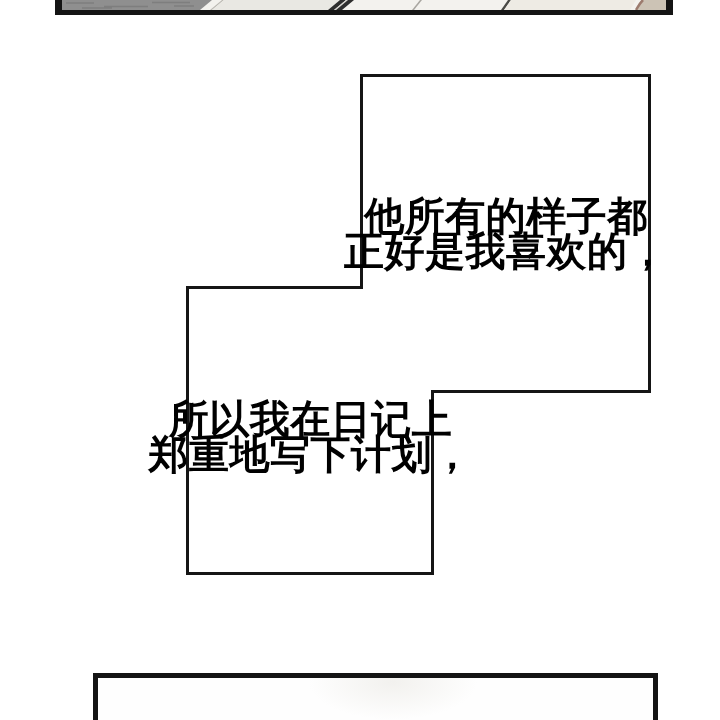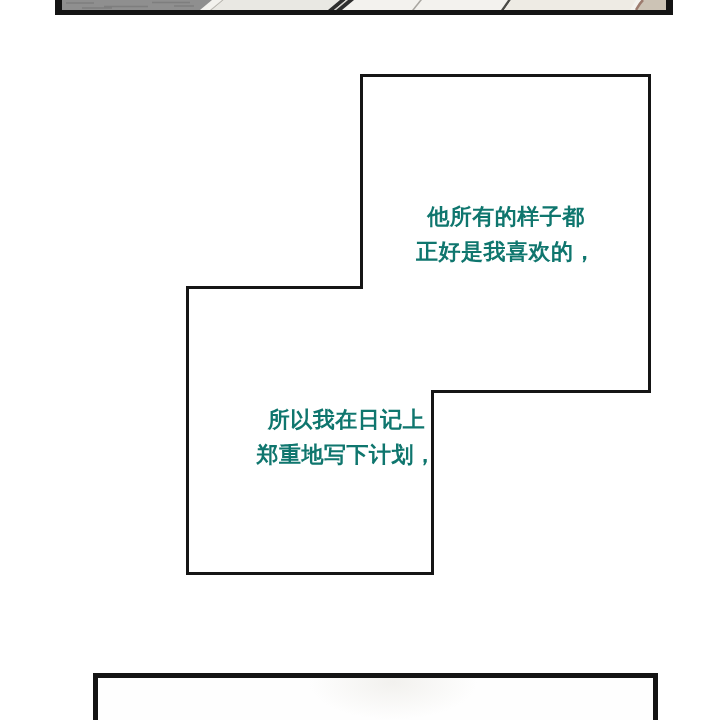--- a/index.html
+++ b/index.html
@@ -36,28 +36,28 @@
   }
 
   .bubble-text {
     position: absolute;
     display: flex;
     flex-direction: column;
     align-items: center;
     justify-content: center;
     text-align: center;
     font-weight: 700;
-    color: #0f766e;
-    font-size: 22px;
+    color: #000000;
+    font-size: 40px;
     line-height: 35px;
     letter-spacing: 0.5px;
     white-space: nowrap;
   }
   .bubble-text-1 { left: 364px; top: 78px;  width: 284px; height: 312px; }
-  .bubble-text-2 { left: 190px; top: 290px; width: 241px; height: 282px; padding-top: 12px; box-sizing: border-box; margin-left: 36px; }
+  .bubble-text-2 { left: 190px; top: 290px; width: 241px; height: 282px; padding-top: 12px; box-sizing: border-box; }
 
   
   .bottom-panel {
     position: absolute;
     left: 93px; top: 673px;
     width: 565px; height: 47px;
     box-sizing: border-box;
     border: 5px solid #141414;
     border-bottom: none;
     background: #fefefe;

